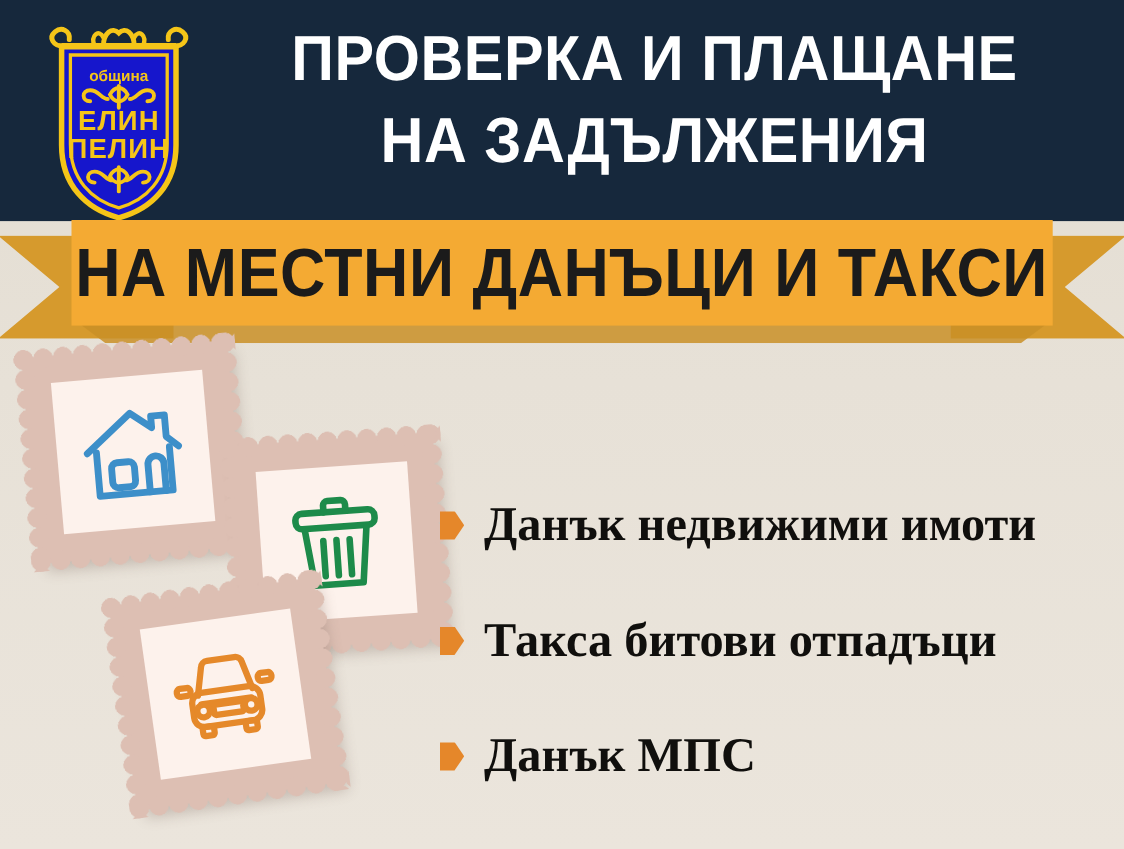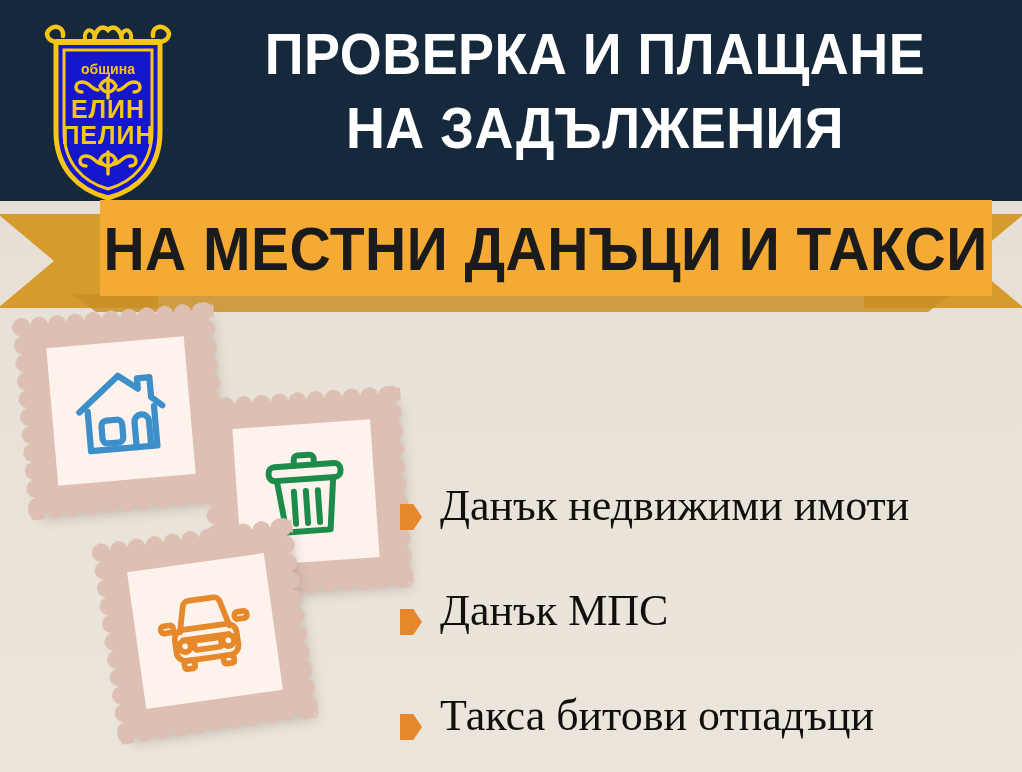--- a/index.html
+++ b/index.html
@@ -77,21 +77,20 @@
     opacity: .85;
   }
   .ribbon-band {
     position: absolute;
     left: 65px; top: 4px;
     width: 892px; height: 96px;
     background: #f4aa33;
     display: flex;
     align-items: center;
     justify-content: center;
-    margin-left: 35px;
   }
   .ribbon-text {
     color: #1b1b1b;
     font-family: "Liberation Sans Narrow", "Liberation Sans", sans-serif;
     font-weight: bold;
     font-size: 62px;
     letter-spacing: 0.5px;
     transform: scaleX(0.92);
     white-space: nowrap;
   }
@@ -138,22 +137,23 @@
   #stamp-car   { left: 112px; top: 538px; transform: rotate(-8deg); }
 
   
   .bullet-list {
     position: absolute;
     left: 400px; top: 425px;
     width: 600px;
   }
   .bullet-row {
     display: flex;
-    align-items: flex-end;
+    align-items: center;
     height: 105px;
+    font-weight: bold;
   }
   .bullet-marker {
     width: 22px; height: 26px;
     flex: 0 0 auto;
     margin-right: 18px;
     background: #e5872a;
     clip-path: polygon(0 0, 60% 0, 100% 50%, 60% 100%, 0 100%);
   }
   .bullet-label {
     font-family: "Liberation Serif", serif;
@@ -267,21 +267,21 @@
     </div>
   </div>
 
   <div class="bullet-list">
     <div class="bullet-row">
       <span class="bullet-marker"></span>
       <span class="bullet-label">Данък недвижими имоти</span>
     </div>
     <div class="bullet-row">
       <span class="bullet-marker"></span>
-      <span class="bullet-label">Данък МПС</span>
+      <span class="bullet-label">Такса битови отпадъци</span>
     </div>
     <div class="bullet-row">
       <span class="bullet-marker"></span>
-      <span class="bullet-label">Такса битови отпадъци</span>
+      <span class="bullet-label">Данък МПС</span>
     </div>
   </div>
 
 </div>
 
 </body></html>

